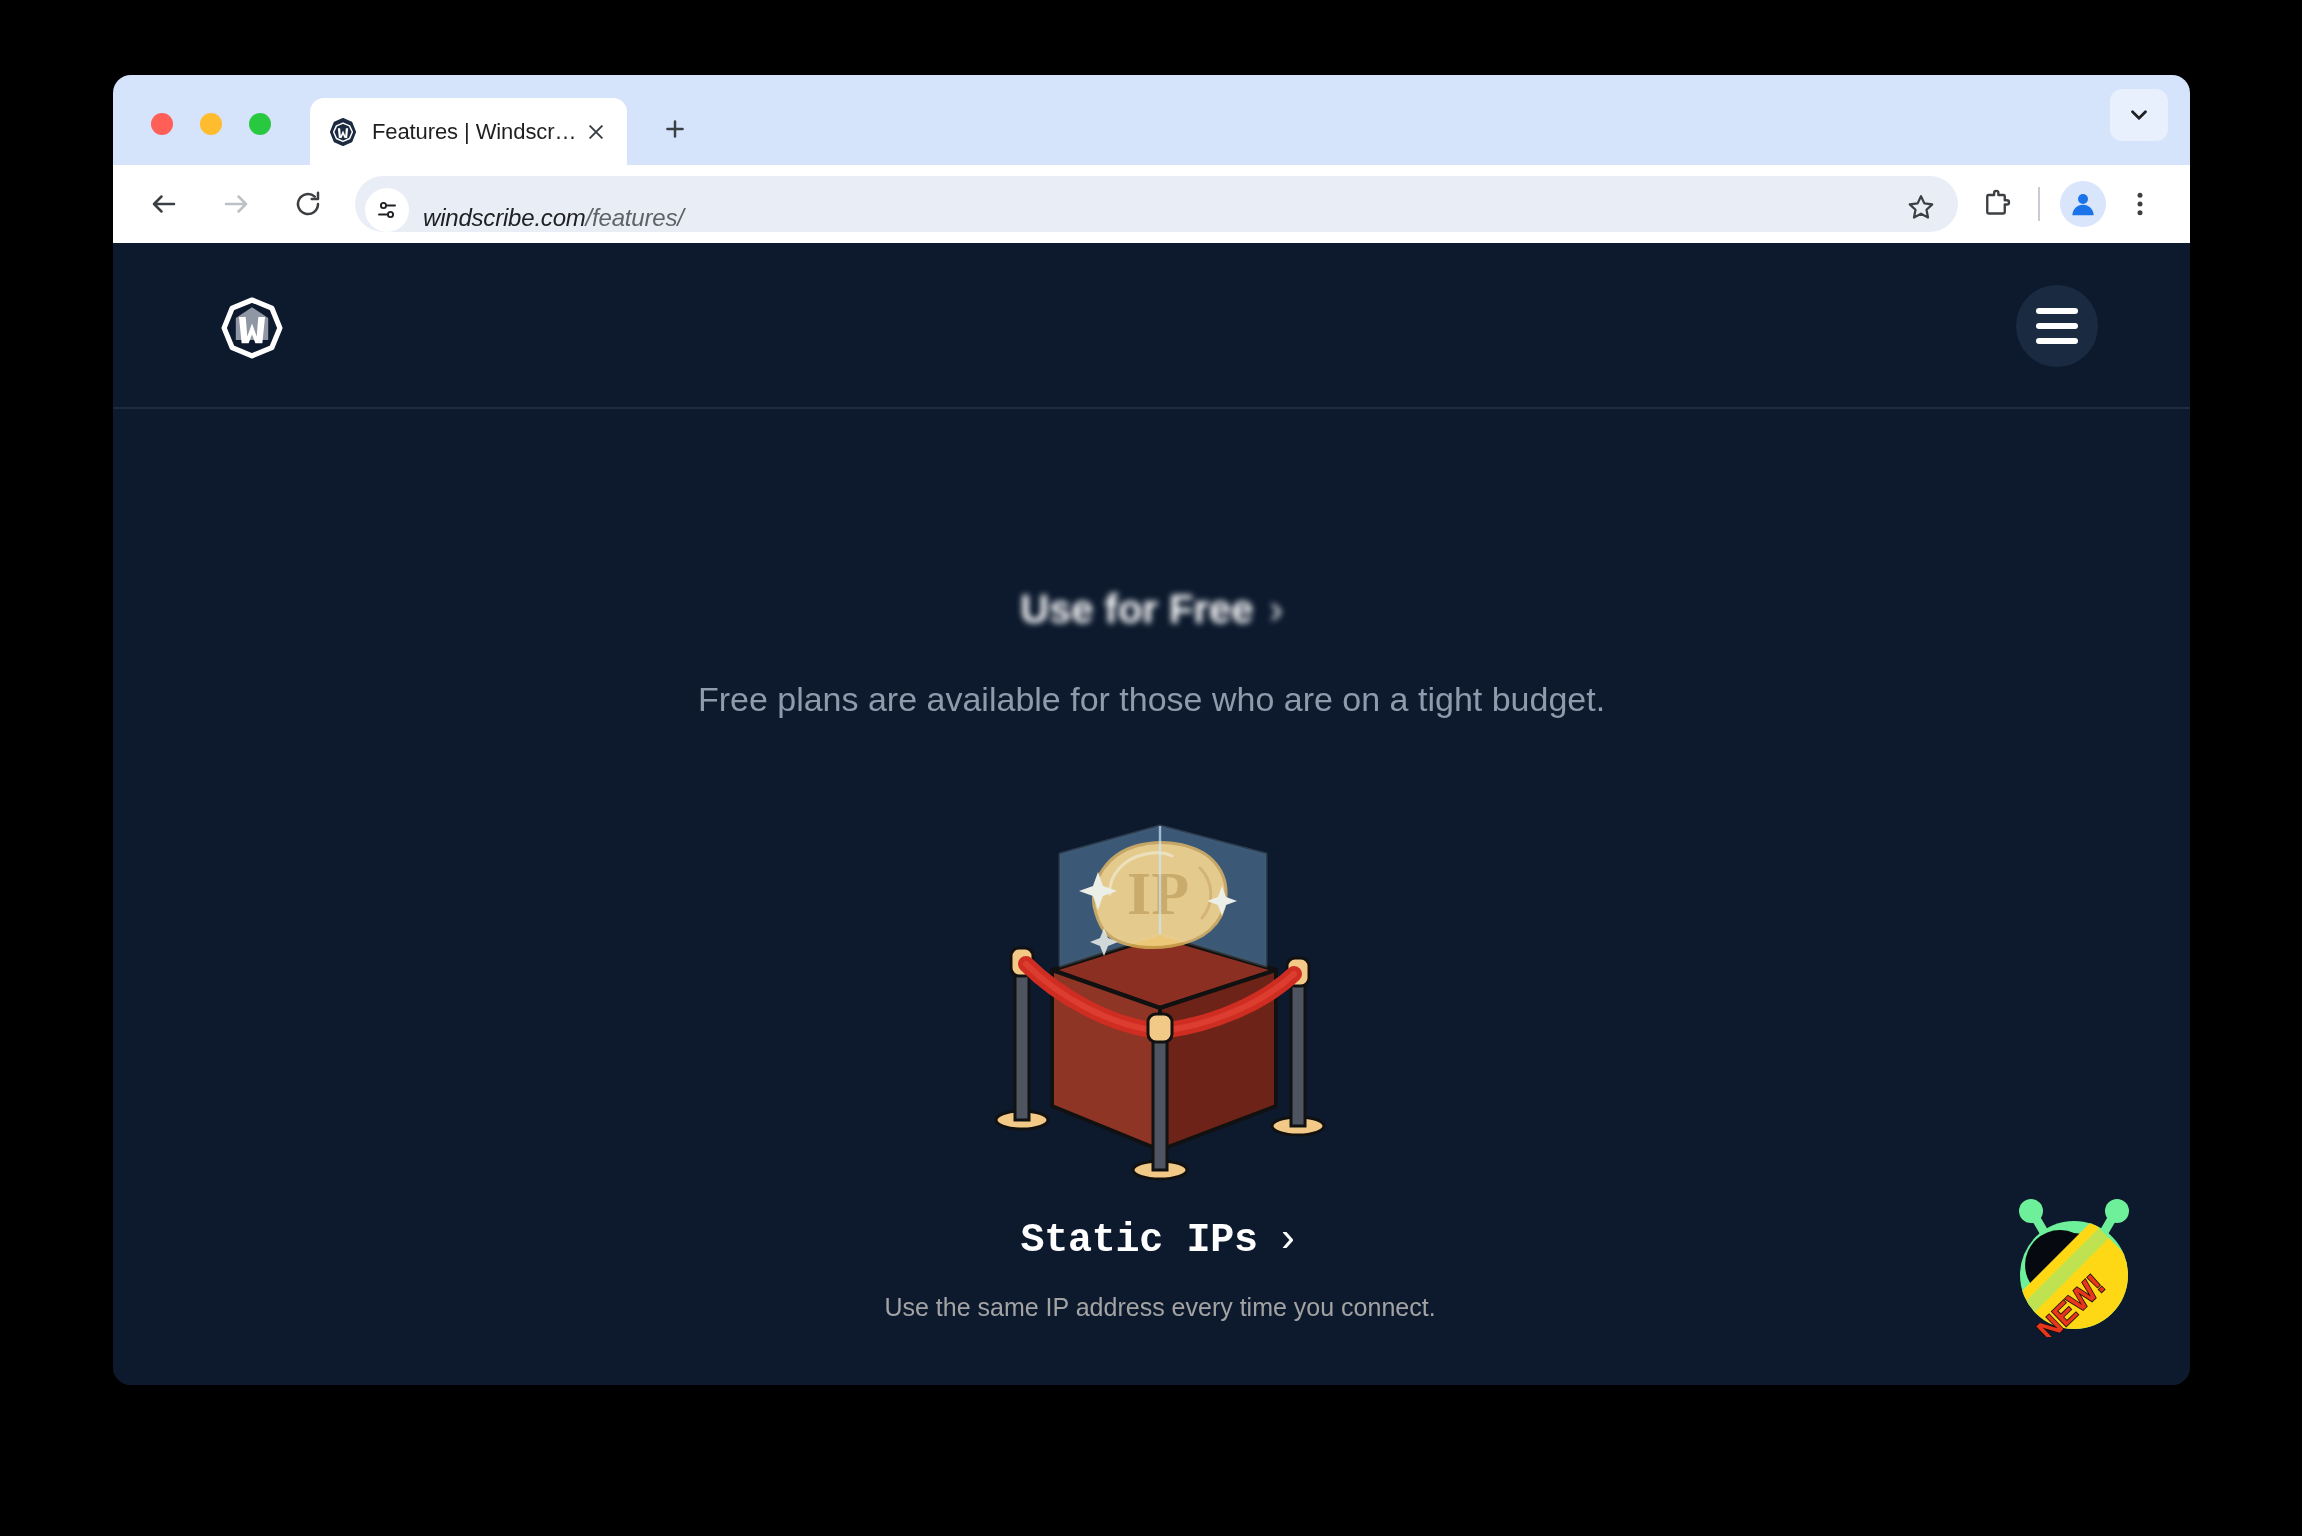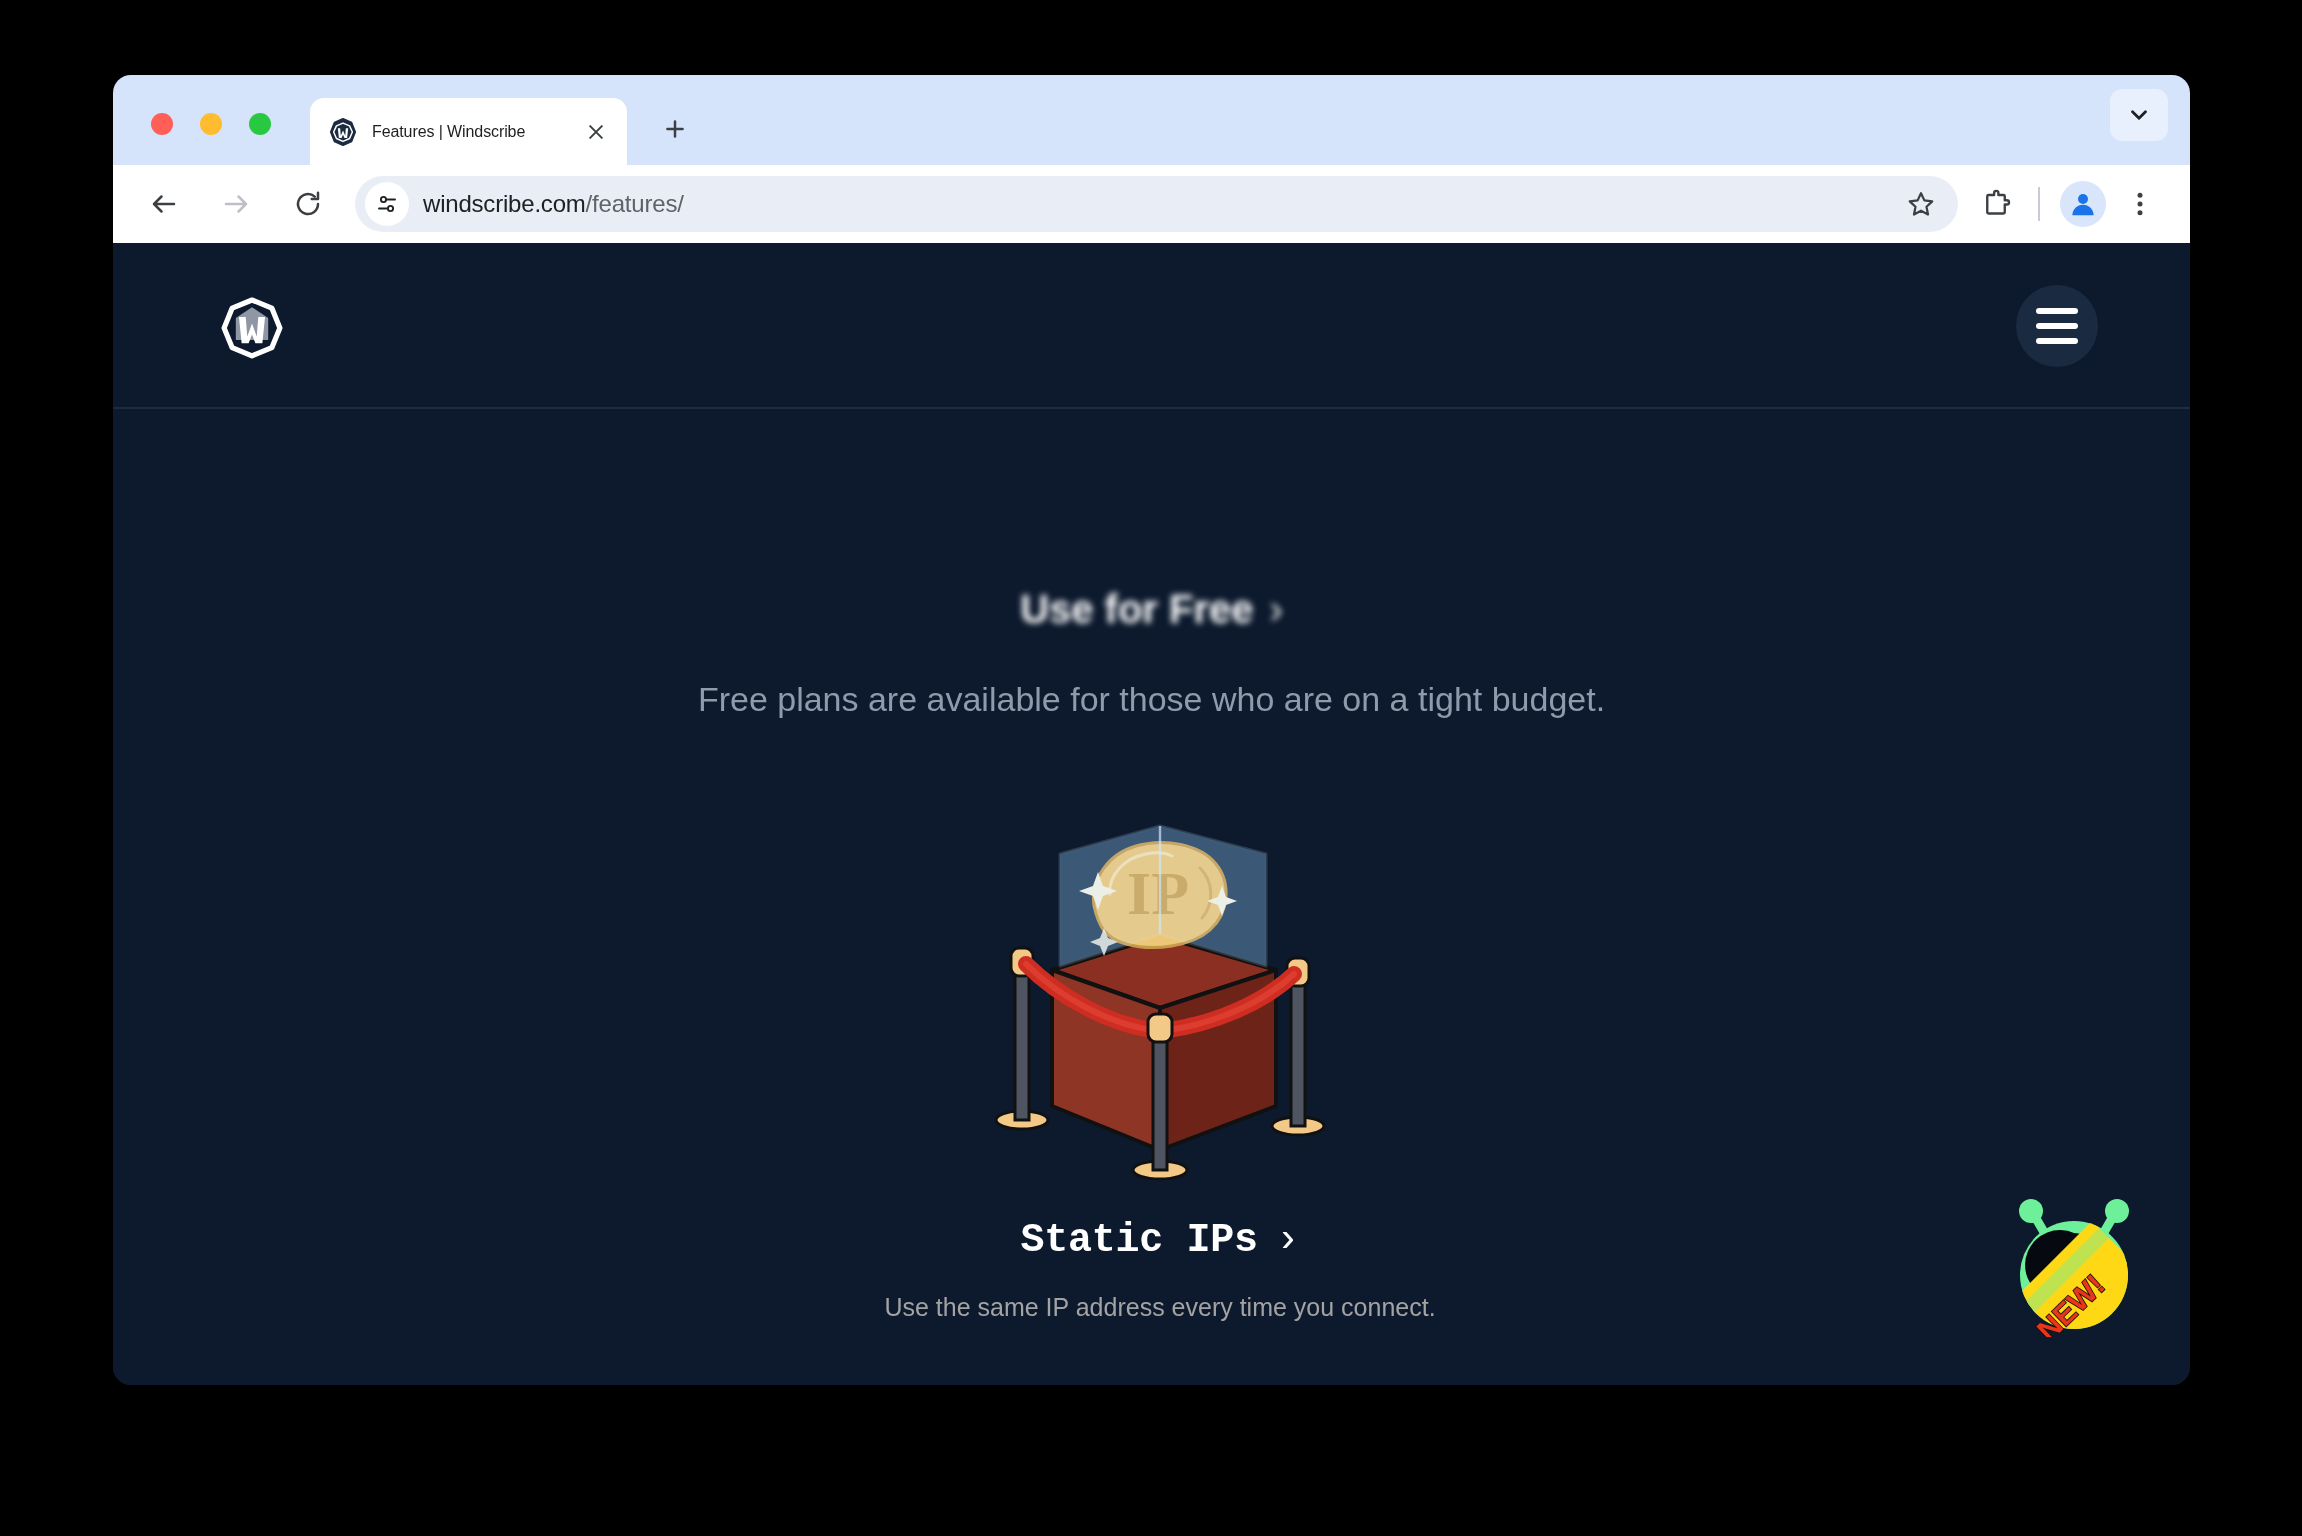--- a/index.html
+++ b/index.html
@@ -39,21 +39,21 @@
   .tab{
     position:absolute; left:197px; bottom:0;
     width:317px; height:67px;
     background:#ffffff;
     border-radius:14px 14px 0 0;
     display:flex; align-items:center;
     padding:0 14px 0 18px;
   }
   .tab-favicon{ width:30px; height:30px; flex:none; margin-right:14px; }
   .tab-title{
-    flex:1; font-size:16px; color:#1f1f1f;
+    flex:1; font-size:22px; color:#1f1f1f;
     white-space:nowrap; overflow:hidden; text-overflow:ellipsis;
     letter-spacing:-.1px;
   }
   .tab-close{
     width:34px; height:34px; flex:none;
     display:flex; align-items:center; justify-content:center;
     border-radius:50%;
   }
   .tab-close svg{ width:20px; height:20px; }
 
@@ -87,23 +87,24 @@
     border-radius:50%;
     margin-right:14px;
   }
   .nav-btn svg{ width:30px; height:30px; }
   .nav-btn.reload{ margin-right:18px; }
 
   .omnibox{
     flex:1; height:56px;
     background:#e9edf6;
     border-radius:28px;
-    display:flex; align-items:center;
+    display:flex; align-items:flex-end;
     padding:0 12px 0 10px;
     margin-right:4px;
+    font-style:italic;
   }
   .site-info{
     width:44px; height:44px; flex:none;
     border-radius:50%;
     display:flex; align-items:center; justify-content:center;
     background:#ffffff;
     margin-right:14px;
   }
   .site-info svg{ width:24px; height:24px; }
   .url-text{

